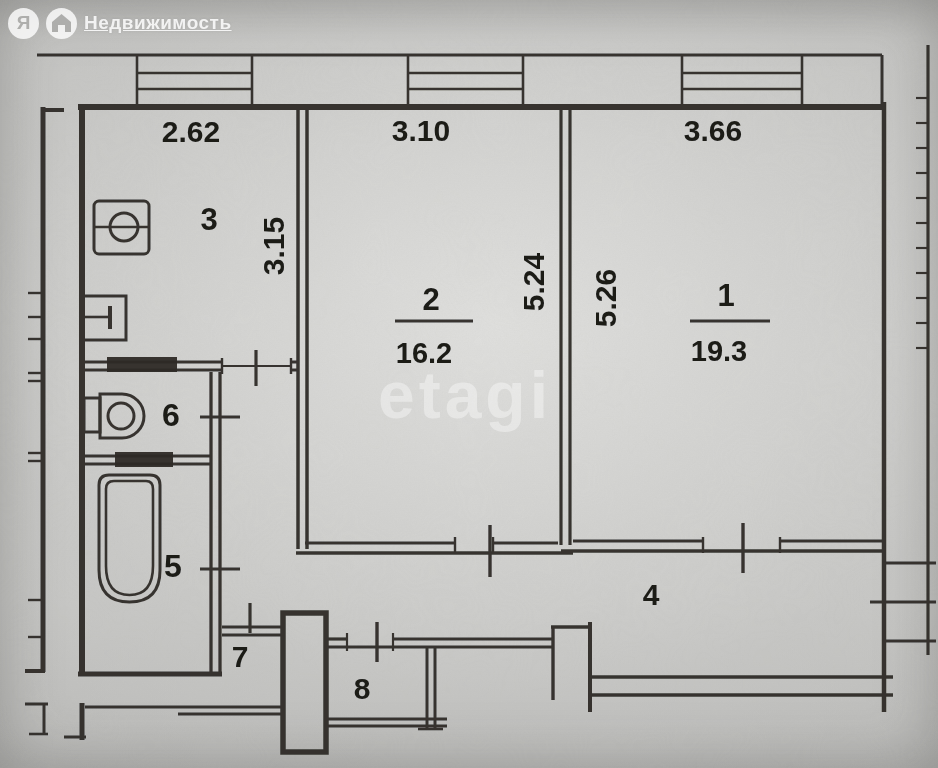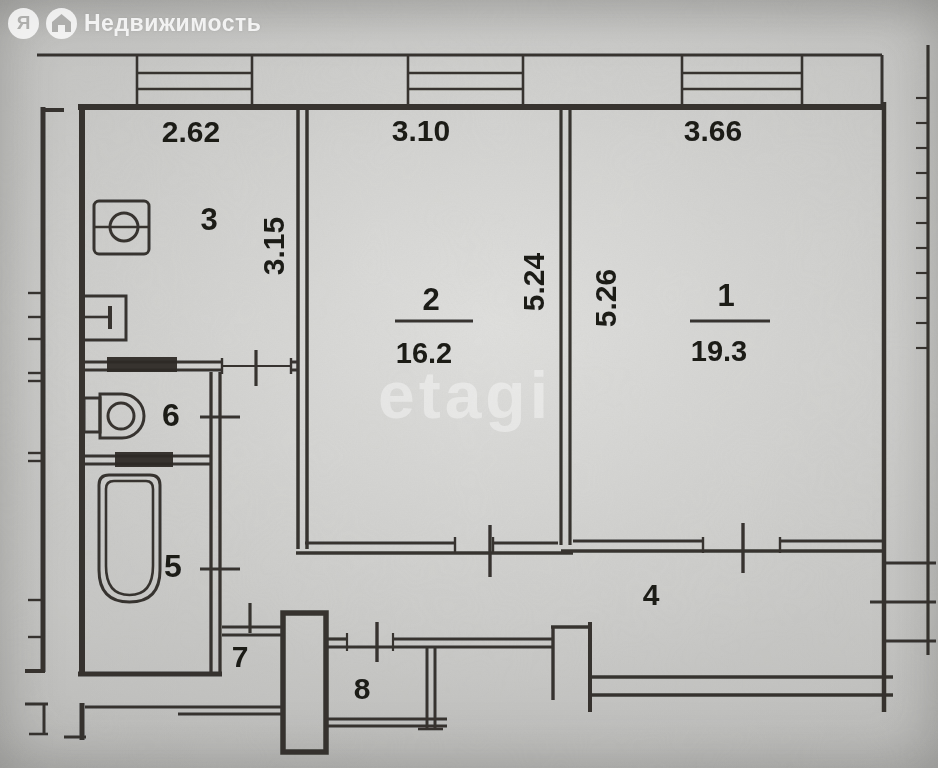--- a/index.html
+++ b/index.html
@@ -18,21 +18,21 @@
   }
   .brand .disc{
     width:31px;height:31px;border-radius:50%;background:rgba(255,255,255,.8);
     display:flex;align-items:center;justify-content:center;
     font-weight:bold;font-size:19px;color:#aeaeac;
   }
   .brand .ring{
     width:31px;height:31px;border-radius:50%;background:rgba(255,255,255,.8);
     display:flex;align-items:center;justify-content:center;
   }
-  .brand .brand-name{font-size:23px;font-weight:600;letter-spacing:.5px;text-shadow:0 0 2px rgba(120,120,118,.25);}
+  .brand .brand-name{font-size:19px;font-weight:600;letter-spacing:.5px;text-shadow:0 0 2px rgba(120,120,118,.25);text-decoration:underline;}
 </style>
 </head>
 <body>
 
 <div class="stage">
 
   <svg class="plan-svg" width="938" height="768" viewBox="0 0 938 768">
     <defs>
       <filter id="soft">
           <feGaussianBlur stdDeviation="0.55"></feGaussianBlur>

